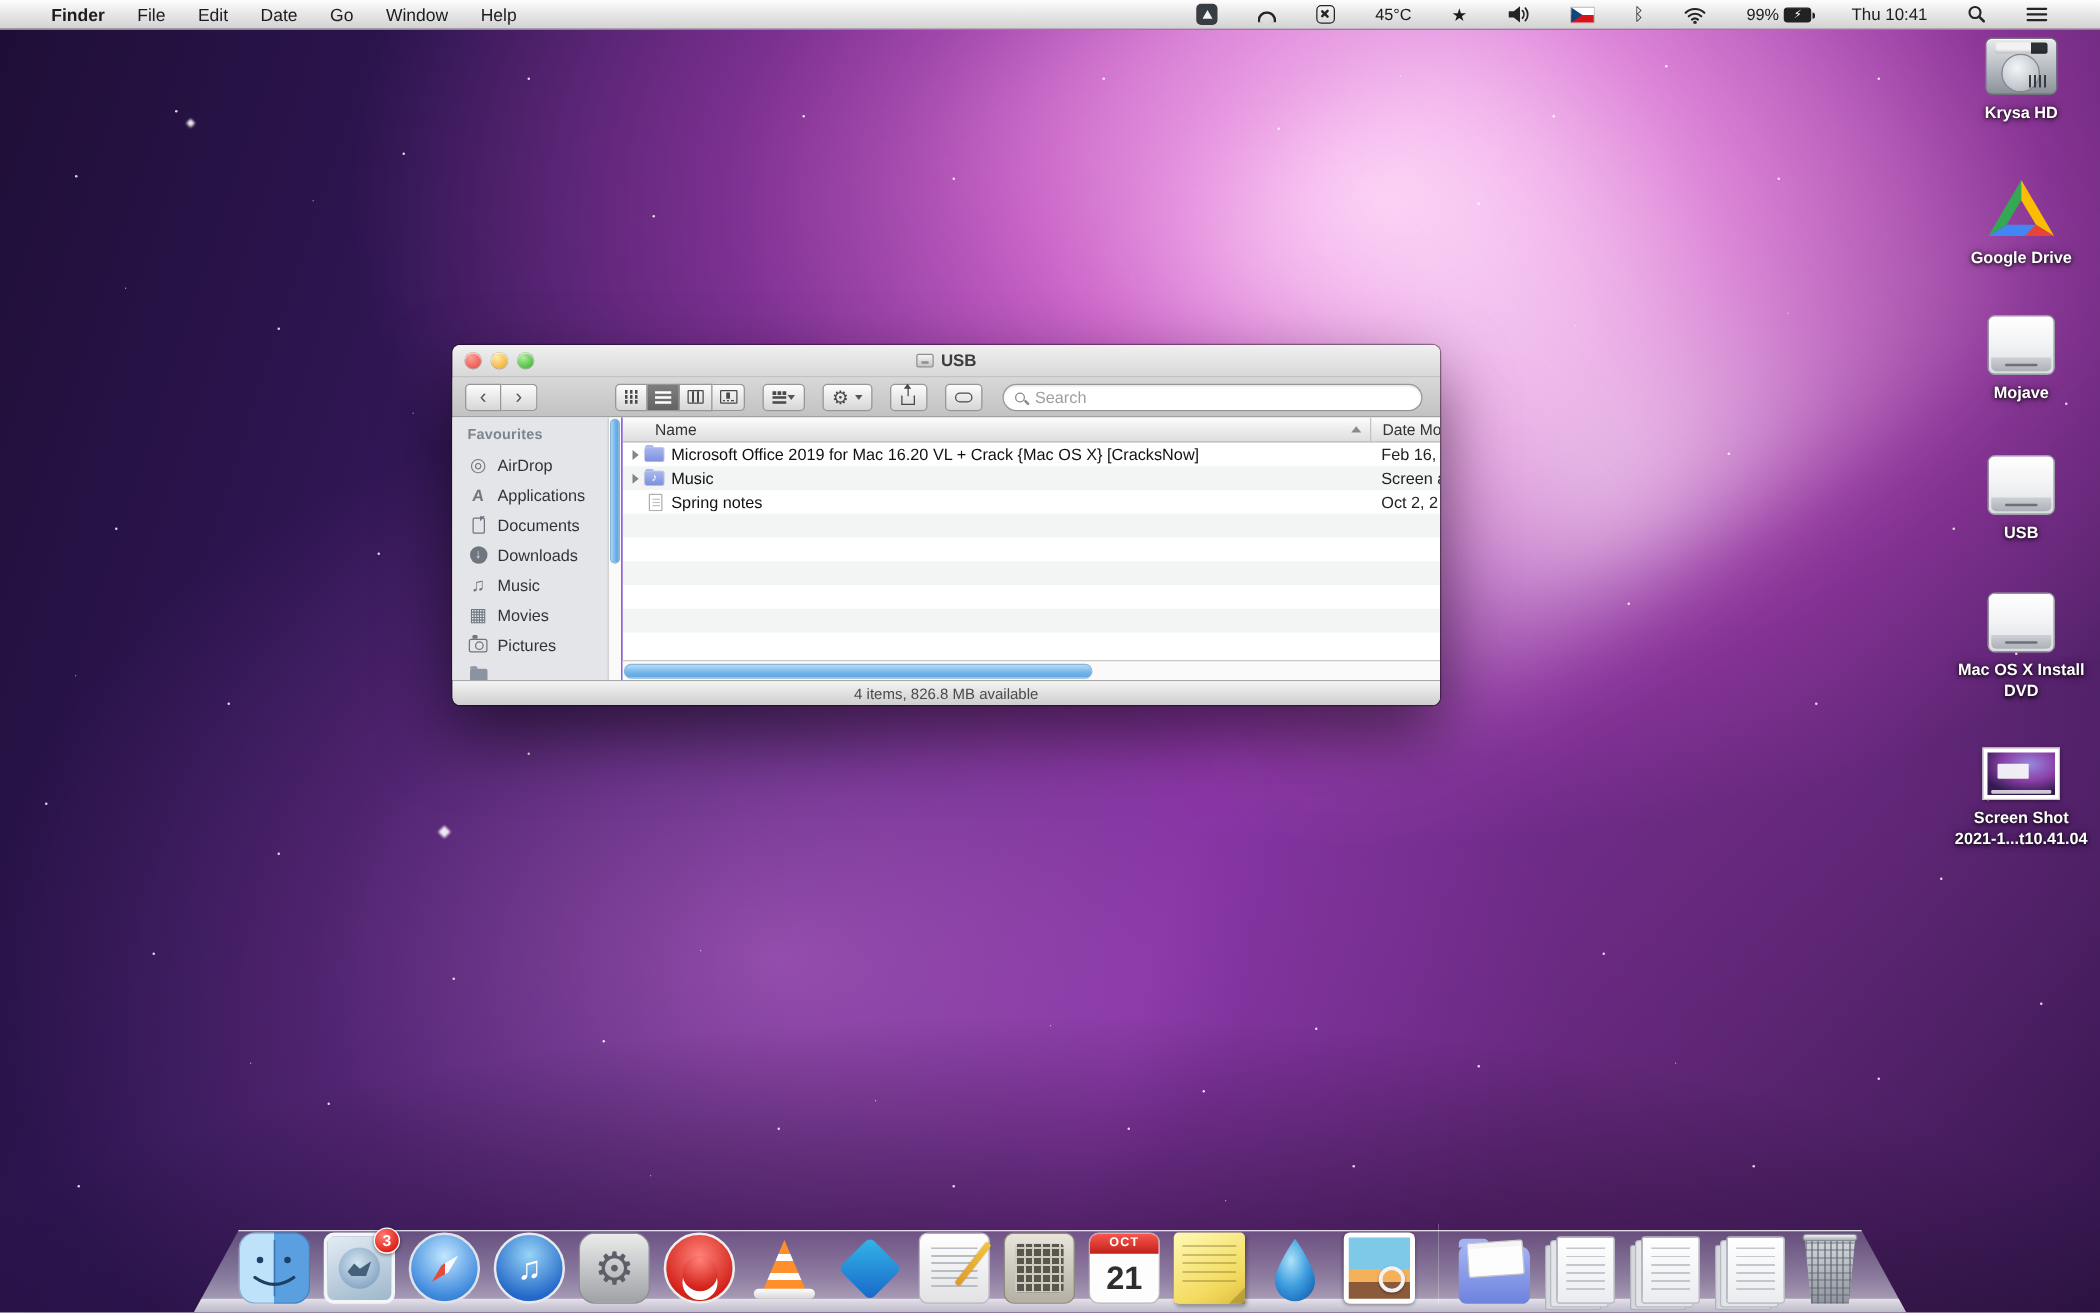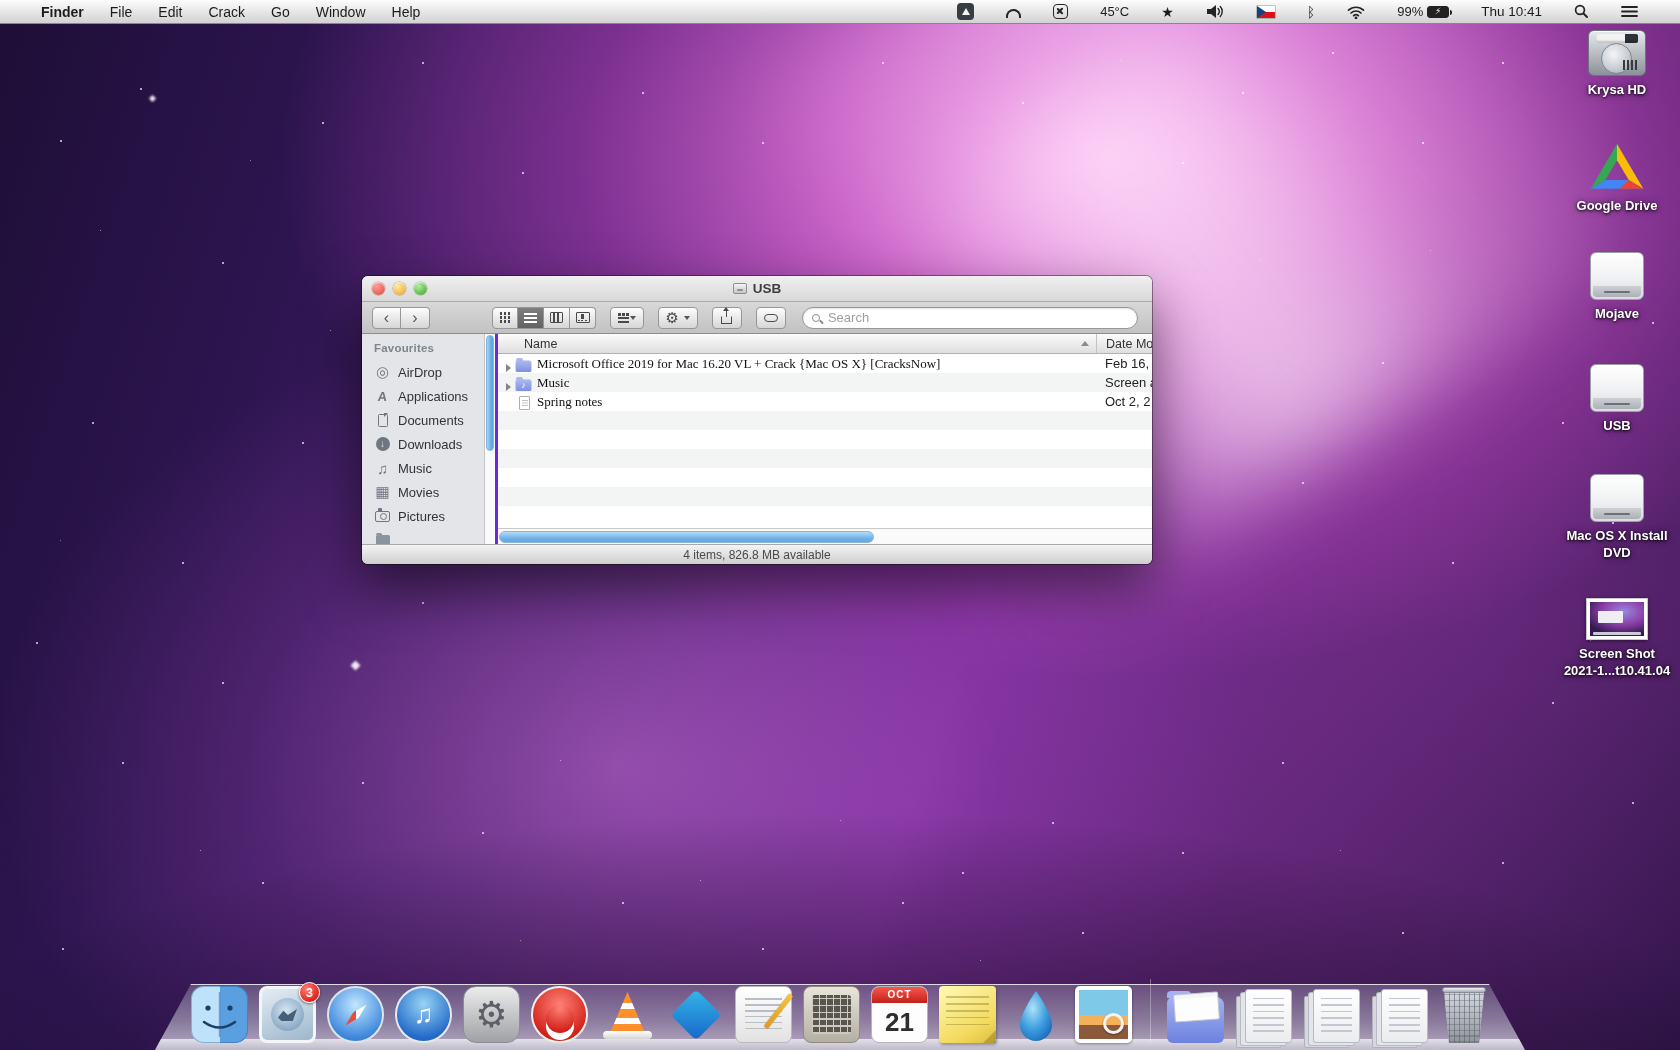--- a/index.html
+++ b/index.html
@@ -111,21 +111,21 @@
   .tag-btn{margin-left:14px;border-radius:4px;width:30px;}
   .tag-pill{width:14px;height:8px;border:1.6px solid #4a4a4a;border-radius:4px;}
   .searchbox{margin-left:16px;margin-right:4px;flex:1;height:22px;border:1px solid #979797;border-radius:12px;
     background:#fff;display:flex;align-items:center;padding:0 9px;gap:6px;box-shadow:inset 0 1px 2px rgba(0,0,0,.12);}
   .search-glyph{width:8px;height:8px;border:1.6px solid #8a8a8a;border-radius:50%;position:relative;flex:none;}
   .search-glyph::after{content:"";position:absolute;left:6.5px;top:6.5px;width:5px;height:1.7px;background:#8a8a8a;transform:rotate(45deg);border-radius:1px;}
   .searchbox input{border:none;outline:none;flex:1;font-size:13px;background:transparent;color:#333;font-family:inherit;}
   .searchbox input::placeholder{color:#9e9e9e;}
 
   .win-body{display:flex;height:210px;background:#fff;}
-  .sidebar{width:136px;background:#e3e5e9;border-right:3px solid #6d28d9;overflow:hidden;position:relative;
+  .sidebar{width:136px;background:#e3e5e9;border-right:1px solid #6d28d9;overflow:hidden;position:relative;
     padding:8px 0 0 12px;flex:none;}
   .sb-header{font-size:11.5px;font-weight:bold;color:#7e858e;letter-spacing:.2px;margin-bottom:6px;}
   .sb-item{display:flex;align-items:center;gap:7px;height:24px;font-size:13px;color:#30343a;white-space:nowrap;}
   .sb-ic{width:17px;flex:none;display:inline-flex;align-items:center;justify-content:center;color:#6f7680;font-size:15px;}
   .sb-A{font-weight:bold;font-size:13px;transform:skewX(-6deg);}
   .ic-page{width:10px;height:13px;border:1.6px solid #6f7680;border-radius:1.5px;position:relative;background:#e3e5e9;}
   .ic-page::before{content:"";position:absolute;right:-1.6px;top:-1.6px;border-left:4px solid #6f7680;border-bottom:4px solid transparent;}
   .ic-dl{width:14px;height:14px;border-radius:50%;background:#6f7680;color:#e3e5e9;display:flex;align-items:center;justify-content:center;font-size:10px;line-height:1;}
   .ic-cam{width:15px;height:11px;border:1.6px solid #6f7680;border-radius:2px;position:relative;}
   .ic-cam::before{content:"";position:absolute;left:3.5px;top:1px;width:5px;height:5px;border:1.5px solid #6f7680;border-radius:50%;}
@@ -138,21 +138,21 @@
 
   .listarea{flex:1;display:flex;flex-direction:column;overflow:hidden;}
   .colheader{height:20px;display:flex;align-items:center;flex:none;font-size:12.5px;color:#333;
     background:linear-gradient(180deg,#fcfcfc,#dedede);border-bottom:1px solid #b3b3b3;}
   .col-name{flex:1;display:flex;align-items:center;padding-left:26px;height:100%;}
   .sort-arrow{margin-left:auto;margin-right:7px;width:0;height:0;border-left:4px solid transparent;border-right:4px solid transparent;border-bottom:5px solid #8a8a8a;}
   .col-date{width:56px;flex:none;border-left:1px solid #c2c2c2;height:100%;display:flex;align-items:center;padding-left:9px;overflow:hidden;white-space:nowrap;}
   .rows{flex:1;overflow:hidden;}
   .frow{height:19px;display:flex;align-items:center;font-size:13px;color:#111;}
   .frow:nth-child(even){background:#f3f5f5;}
-  .frow-main{flex:1;display:flex;align-items:flex-end;overflow:hidden;white-space:nowrap;padding-left:6px;font-family:Liberation Serif, serif;}
+  .frow-main{flex:1;display:flex;align-items:center;overflow:hidden;white-space:nowrap;padding-left:6px;}
   .frow-date{width:56px;flex:none;padding-left:9px;overflow:hidden;white-space:nowrap;color:#222;}
   .disc{width:0;height:0;border-left:5px solid #858585;border-top:4px solid transparent;border-bottom:4px solid transparent;margin:0 5px 0 2px;flex:none;}
   .disc-sp{width:12px;flex:none;}
   .ic-folder{width:15px;height:11px;border-radius:1.5px;background:linear-gradient(180deg,#aab8ee,#7e90e0);position:relative;margin-right:6px;flex:none;box-shadow:0 0 0 .5px rgba(90,100,170,.5);}
   .ic-folder::before{content:"";position:absolute;left:0;top:-2.5px;width:7px;height:2.5px;border-radius:2px 2px 0 0;background:#aab8ee;}
   .ic-folder.music::after{content:"♪";position:absolute;inset:0;color:#fff;font-size:9px;line-height:11px;text-align:center;}
   .ic-doc{width:11px;height:14px;background:#fff;border:1px solid #b0b0b0;border-radius:1px;position:relative;margin:0 7px 0 3px;flex:none;}
   .ic-doc::before{content:"";position:absolute;left:1.5px;top:3px;width:6px;height:1px;background:#c3c3c3;box-shadow:0 2.5px #c3c3c3,0 5px #c3c3c3;}
   .ic-doc.zip::after{content:"";position:absolute;left:4.5px;top:0;bottom:4px;width:1.5px;
     background:repeating-linear-gradient(180deg,#8a8a8a 0 1.5px,transparent 1.5px 3px);}
@@ -274,21 +274,21 @@
   <div class="sparkle sp2"></div>
   <div class="sparkle sp3"></div>
 </div>
 
 <div class="menubar">
   <div class="mb-left">
     <span class="apple"></span>
     <span class="mb-item app">Finder</span>
     <span class="mb-item">File</span>
     <span class="mb-item">Edit</span>
-    <span class="mb-item">Crack</span>
+    <span class="mb-item">Date</span>
     <span class="mb-item">Go</span>
     <span class="mb-item">Window</span>
     <span class="mb-item">Help</span>
   </div>
   <div class="mb-right">
     <span class="mi mi-darksq"></span>
     <span class="mi">
         <span class="mi-arc"></span>
       </span>
     <span class="mi mi-fan"></span>

